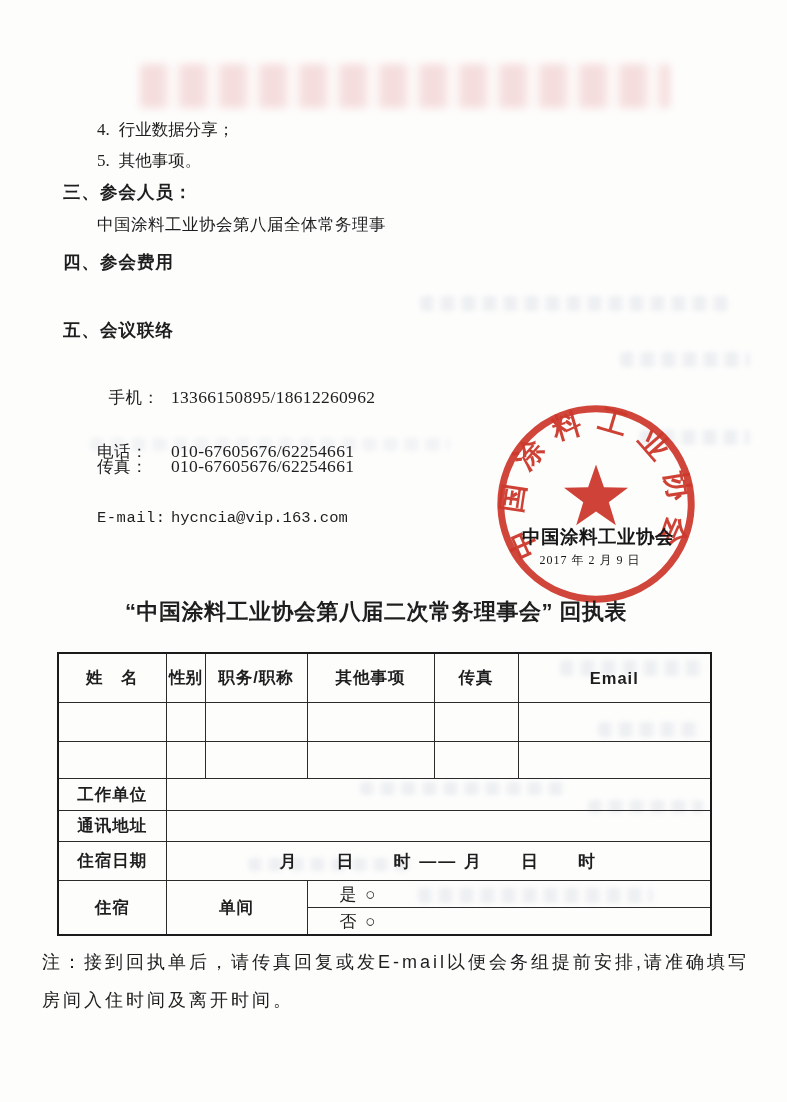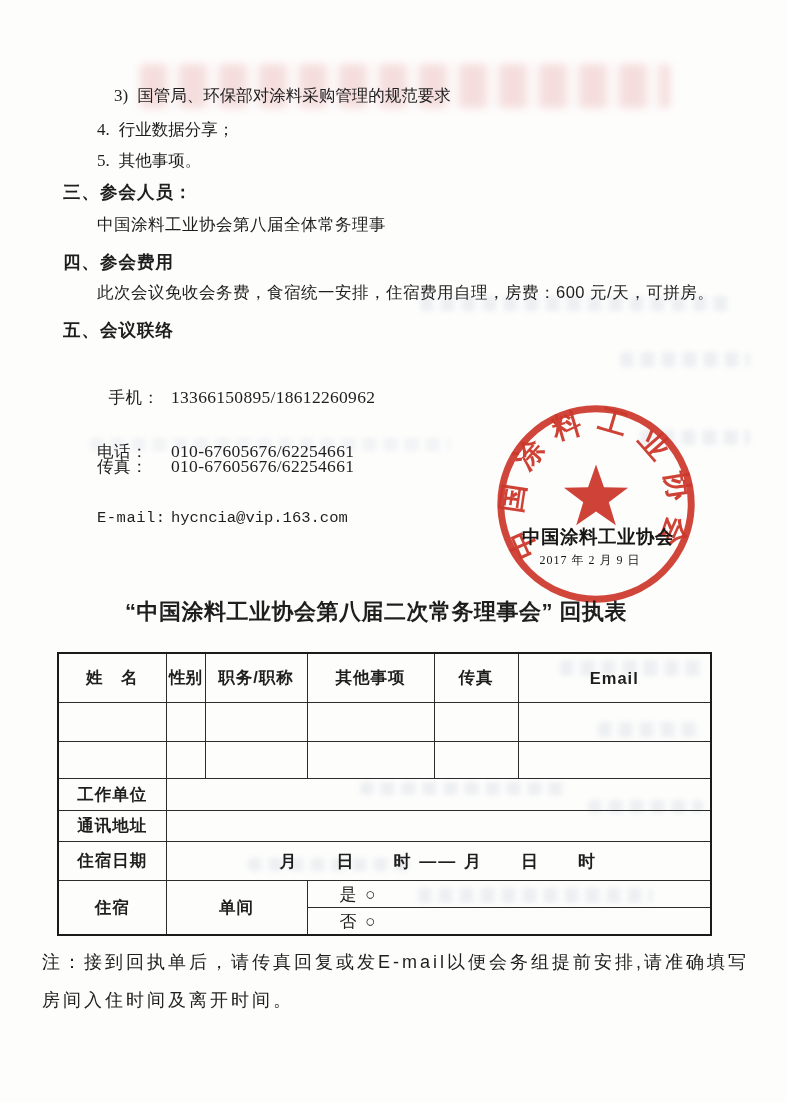--- a/index.html
+++ b/index.html
@@ -56,34 +56,30 @@
   <div class="smudge faint" style="left:620px;top:352px;width:130px;height:15px;"></div>
   <div class="smudge faint" style="left:90px;top:438px;width:360px;height:13px;opacity:.4;"></div>
   <div class="smudge faint" style="left:640px;top:430px;width:110px;height:15px;"></div>
   <div class="smudge faint" style="left:560px;top:660px;width:145px;height:16px;"></div>
   <div class="smudge faint" style="left:598px;top:722px;width:104px;height:15px;"></div>
   <div class="smudge faint" style="left:360px;top:782px;width:205px;height:13px;"></div>
   <div class="smudge faint" style="left:588px;top:800px;width:115px;height:13px;"></div>
   <div class="smudge faint" style="left:248px;top:858px;width:165px;height:13px;"></div>
   <div class="smudge faint" style="left:418px;top:888px;width:235px;height:15px;"></div>
 
-  <div class="abs agenda-line" style="left:114px;top:85px;">
-    <span class="agenda-marker">3)</span><span>国管局、环保部对涂料采购管理的规范要求</span>
-  </div>
   <div class="abs agenda-line" style="left:97px;top:119px;">
     <span class="agenda-marker">4.</span><span>行业数据分享；</span>
   </div>
   <div class="abs agenda-line" style="left:97px;top:150px;">
     <span class="agenda-marker">5.</span><span>其他事项。</span>
   </div>
 
   <div class="abs sec-heading" style="left:63px;top:180px;text-align:right;">三、参会人员：</div>
   <div class="abs sec-body" style="left:97px;top:214px;">中国涂料工业协会第八届全体常务理事</div>
   <div class="abs sec-heading" style="left:63px;top:250px;">四、参会费用</div>
-  <div class="abs sec-body" style="left:97px;top:282px;">此次会议免收会务费，食宿统一安排，住宿费用自理，房费：600 元/天，可拼房。</div>
   <div class="abs sec-heading" style="left:63px;top:318px;">五、会议联络</div>
 
   <div class="abs contact-line" style="left:97px;top:387px;text-align:center;">
     <span class="contact-label">手机：</span><span class="val-serif">13366150895/18612260962</span>
   </div>
   <div class="abs contact-line" style="left:97px;top:421px;margin-top:20px;">
     <span class="contact-label">电话：</span><span class="val-serif">010-67605676/62254661</span>
   </div>
   <div class="abs contact-line" style="left:97px;top:456px;">
     <span class="contact-label">传真：</span><span class="val-serif">010-67605676/62254661</span>

